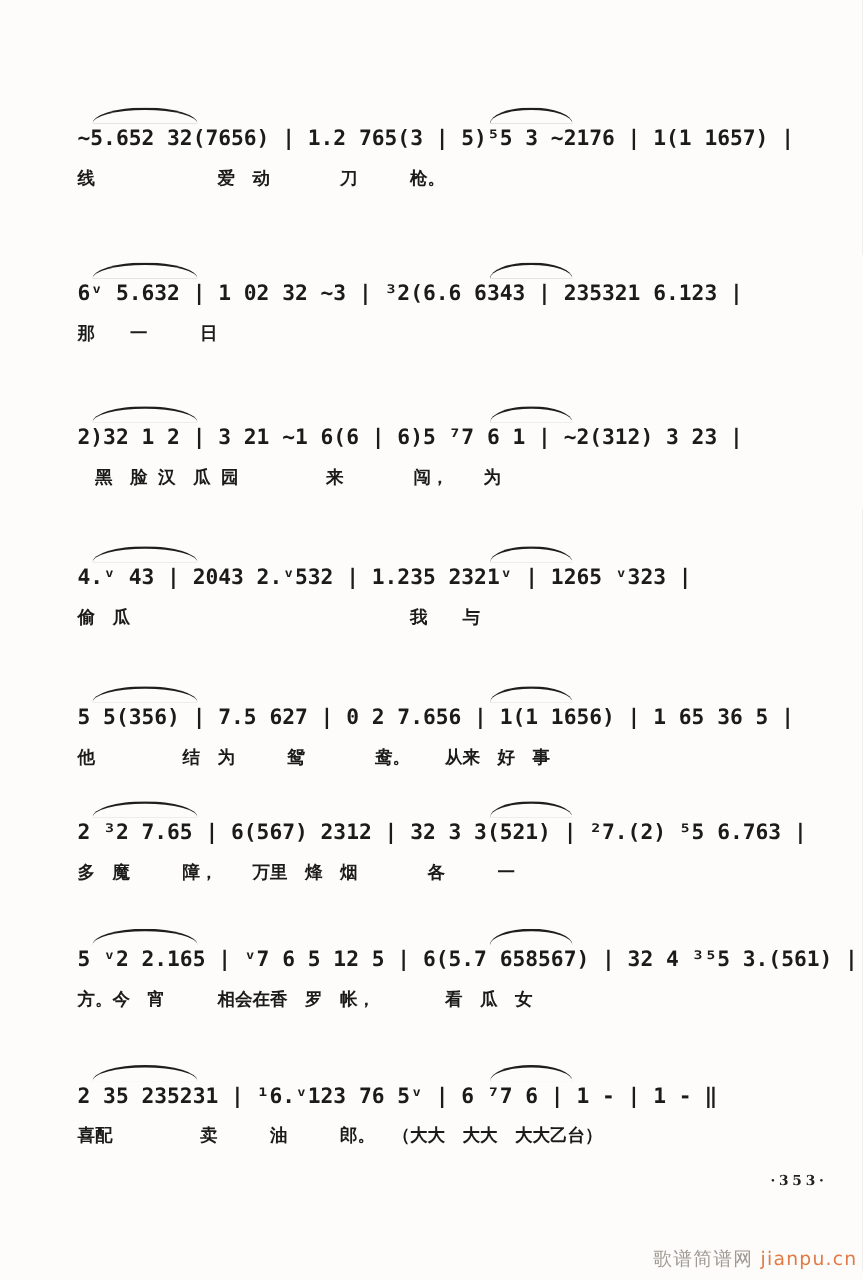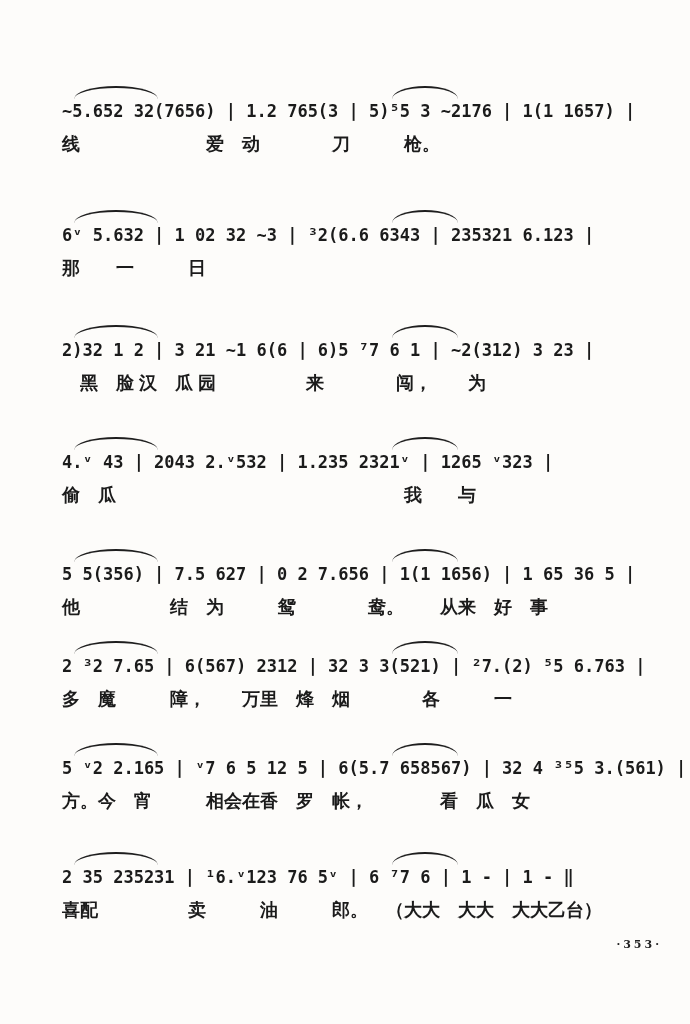--- a/index.html
+++ b/index.html
@@ -38,23 +38,23 @@
   .music::before, .music::after{
     content:"";
     position:absolute;
     top:2px;height:11px;
     border-top:2px solid #1e1e1e;
     border-radius:50% 50% 0 0 / 100% 100% 0 0;
   }
   .music::before{left:2%;width:14%;}
   .music::after{left:55%;width:11%;}
   .lyrics{
-    font-family:Liberation Sans, sans-serif;
+    font-family:Liberation Mono, monospace;
     font-weight:bold;
-    font-size:18px;
+    font-size:14px;
     line-height:24px;
     margin-top:8px;
     white-space:pre;
     letter-spacing:0;
   }
   .page-number{
     position:absolute;
     right:28px;top:938px;
     font-family:"DejaVu Serif", serif;
     font-weight:bold;
@@ -115,13 +115,18 @@
 
     <div class="system">
       <div class="music">2 35 235231 | ¹6.ᵛ123 76 5ᵛ | 6 ⁷7 6 | 1 - | 1 - ‖</div>
       <div class="lyrics">喜配　　　　　卖　　　油　　　郎。　（大大　大大　大大乙台）</div>
     </div>
 
   </div>
 
   <div class="page-number">·353·</div>
 
+  <div class="watermark">
+    <span class="site-name">歌谱简谱网</span>
+    <span> </span>
+    <span class="site-url">jianpu.cn</span>
+  </div>
 </div>
 
 </body></html>

